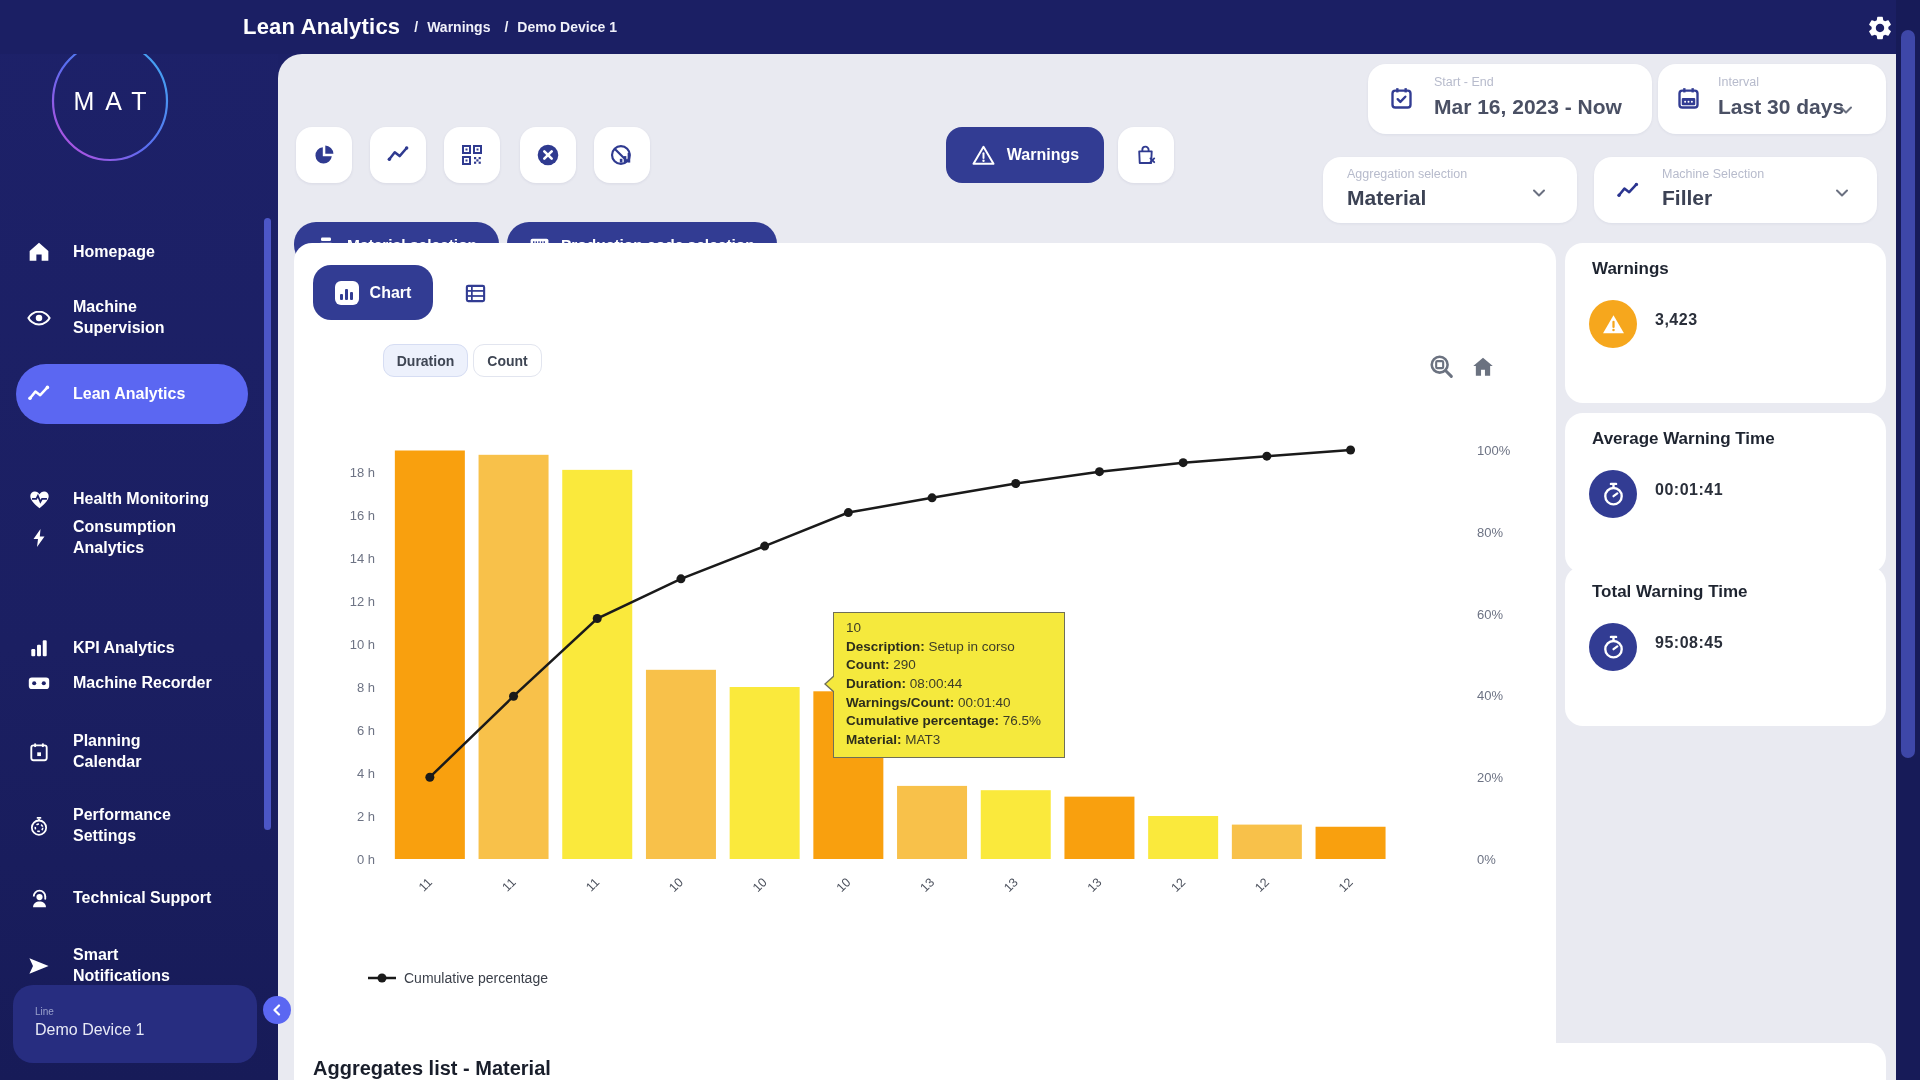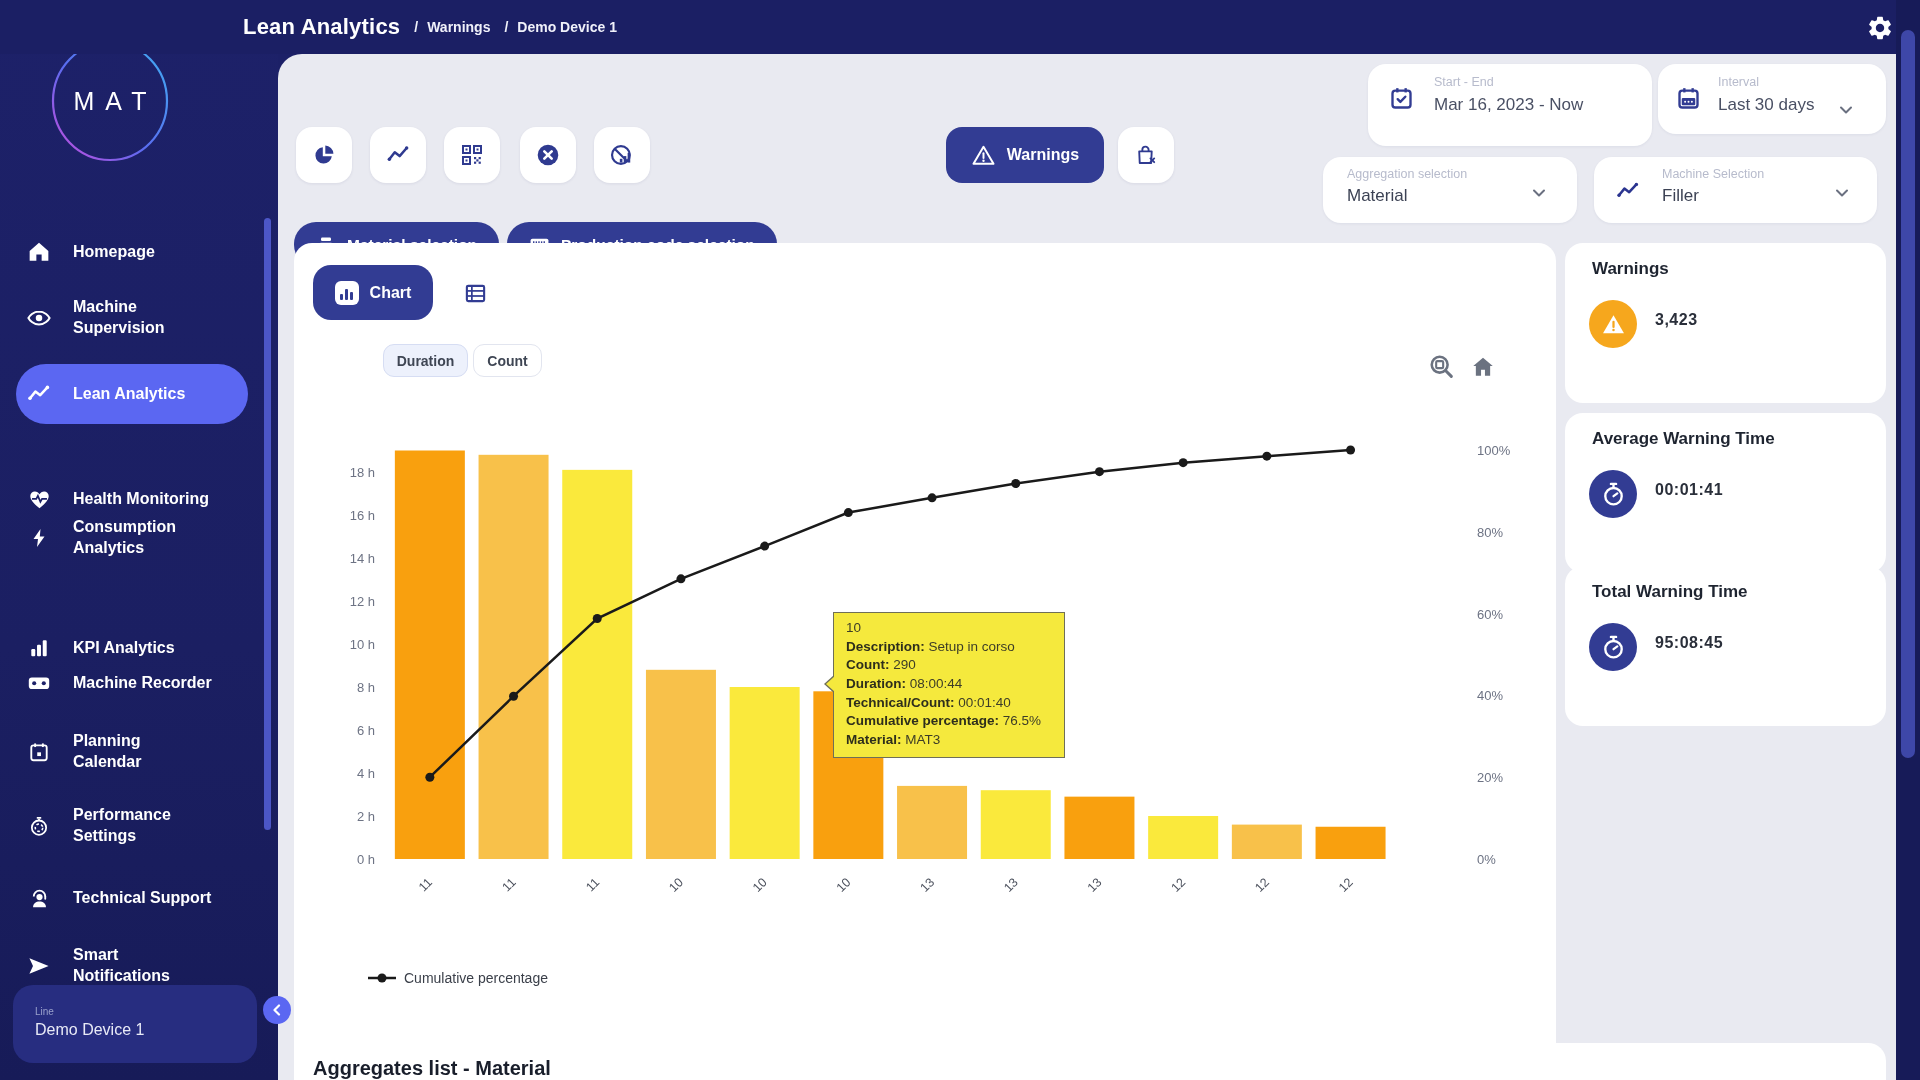--- a/index.html
+++ b/index.html
@@ -45,21 +45,21 @@
     display:flex;align-items:center;justify-content:center;gap:11px;color:#fff;font-size:16px;font-weight:bold;cursor:pointer;}
   #bag-btn{left:840px;}
 
   
   .sel-pill{position:absolute;top:168px;height:45px;background:#323c93;border-radius:22px;display:flex;align-items:center;
     gap:11px;color:#fff;font-size:15.5px;font-weight:bold;padding:0 22px;cursor:pointer;}
 
   
   .dd-card{position:absolute;background:#fff;border-radius:18px;cursor:pointer;box-shadow:0 1px 3px rgba(25,30,90,.06);}
   .dd-label{position:absolute;font-size:12.5px;color:#b7bbcc;}
-  .dd-value{position:absolute;font-size:17px;color:#4a5064;}
+  .dd-value{position:absolute;font-size:21px;color:#4a5064;font-weight:bold;}
   .dd-chevron{position:absolute;width:20px;height:20px;color:#6a7080;}
 
   
   #chart-panel{position:absolute;left:16px;top:189px;width:1262px;height:985px;background:#fff;border-radius:18px;padding-left:28px;}
   #chart-btn{position:absolute;left:19px;top:22px;width:120px;height:55px;background:#323c93;border-radius:18px;
     display:flex;align-items:center;justify-content:center;gap:11px;color:#fff;font-size:16px;font-weight:bold;cursor:pointer;}
   #chart-btn .mini{width:24px;height:24px;background:#fff;border-radius:6px;display:flex;align-items:flex-end;justify-content:center;gap:2px;padding-bottom:5px;}
   #chart-btn .mini i{display:block;width:3px;background:#323c93;border-radius:1px;}
   #table-toggle{position:absolute;left:170px;top:39px;width:23px;height:23px;color:#323c93;cursor:pointer;}
   .chip{position:absolute;top:101px;height:33px;border-radius:11px;display:flex;align-items:center;justify-content:center;
@@ -320,21 +320,21 @@
 
   <div class="tool-btn" id="bag-btn">
     <svg width="25" height="25" viewBox="0 0 24 24">
         <path d="M5 8 H17 L16.5 19.2 H5.5 Z" fill="none" stroke="currentColor" stroke-width="1.8" stroke-linejoin="round"></path>
         <path d="M8 8 V6.5 a3 3 0 0 1 6 0 V8" fill="none" stroke="currentColor" stroke-width="1.8"></path>
         <line x1="15.8" y1="14.8" x2="19.4" y2="18.4" stroke="currentColor" stroke-width="1.8" stroke-linecap="round"></line>
         <line x1="19.4" y1="14.8" x2="15.8" y2="18.4" stroke="currentColor" stroke-width="1.8" stroke-linecap="round"></line>
       </svg>
   </div>
 
-  <div class="dd-card" style="left:1090px;top:10px;width:284px;height:82px;">
+  <div class="dd-card" style="left:1090px;top:10px;width:284px;height:70px;">
     <svg class="abs" style="left:20px;top:21px;" width="27" height="27" viewBox="0 0 24 24">
         <rect x="4" y="5" width="16" height="15" rx="2.5" fill="none" stroke="#323c93" stroke-width="2.1"></rect>
         <line x1="8.3" y1="2.8" x2="8.3" y2="6.6" stroke="#323c93" stroke-width="2.1"></line>
         <line x1="15.7" y1="2.8" x2="15.7" y2="6.6" stroke="#323c93" stroke-width="2.1"></line>
         <polyline points="8.6,12.6 11,15 15.4,10.4" fill="none" stroke="#323c93" stroke-width="2.1" stroke-linecap="round" stroke-linejoin="round"></polyline>
       </svg>
     <span class="dd-label" style="left:66px;top:11px;">Start - End</span>
     <span class="dd-value" style="left:66px;top:31px;">Mar 16, 2023 - Now</span>
   </div>
   <div class="dd-card" style="left:1380px;top:10px;width:228px;height:70px;">
@@ -480,21 +480,21 @@
         <line x1="74" y1="735" x2="102" y2="735" stroke="#1a1a1a" stroke-width="2.5"></line>
         <circle cx="88" cy="735" r="4.5" fill="#1a1a1a"></circle>
         <text x="110" y="740" class="lg">Cumulative percentage</text>
       </svg>
 
     <div id="tooltip">
       <div>10</div>
       <div class="tt-row"><b>Description</b><span>Setup in corso</span></div>
       <div class="tt-row"><b>Count</b><span>290</span></div>
       <div class="tt-row"><b>Duration</b><span>08:00:44</span></div>
-      <div class="tt-row"><b>Technical/Count</b><span>00:01:40</span></div>
+      <div class="tt-row"><b>Warnings/Count</b><span>00:01:40</span></div>
       <div class="tt-row"><b>Cumulative percentage</b><span>76.5%</span></div>
       <div class="tt-row"><b>Material</b><span>MAT3</span></div>
     </div>
   </div>
 
   <div class="stat-card" style="top:189px;">
     <div class="stat-title">Warnings</div>
     <div class="stat-icon" style="background:#f6a71d;">
       <svg width="27" height="27" viewBox="0 0 24 24">
           <path d="M12 3.8 L21.3 19.8 H2.7 Z" fill="#fff"></path>

